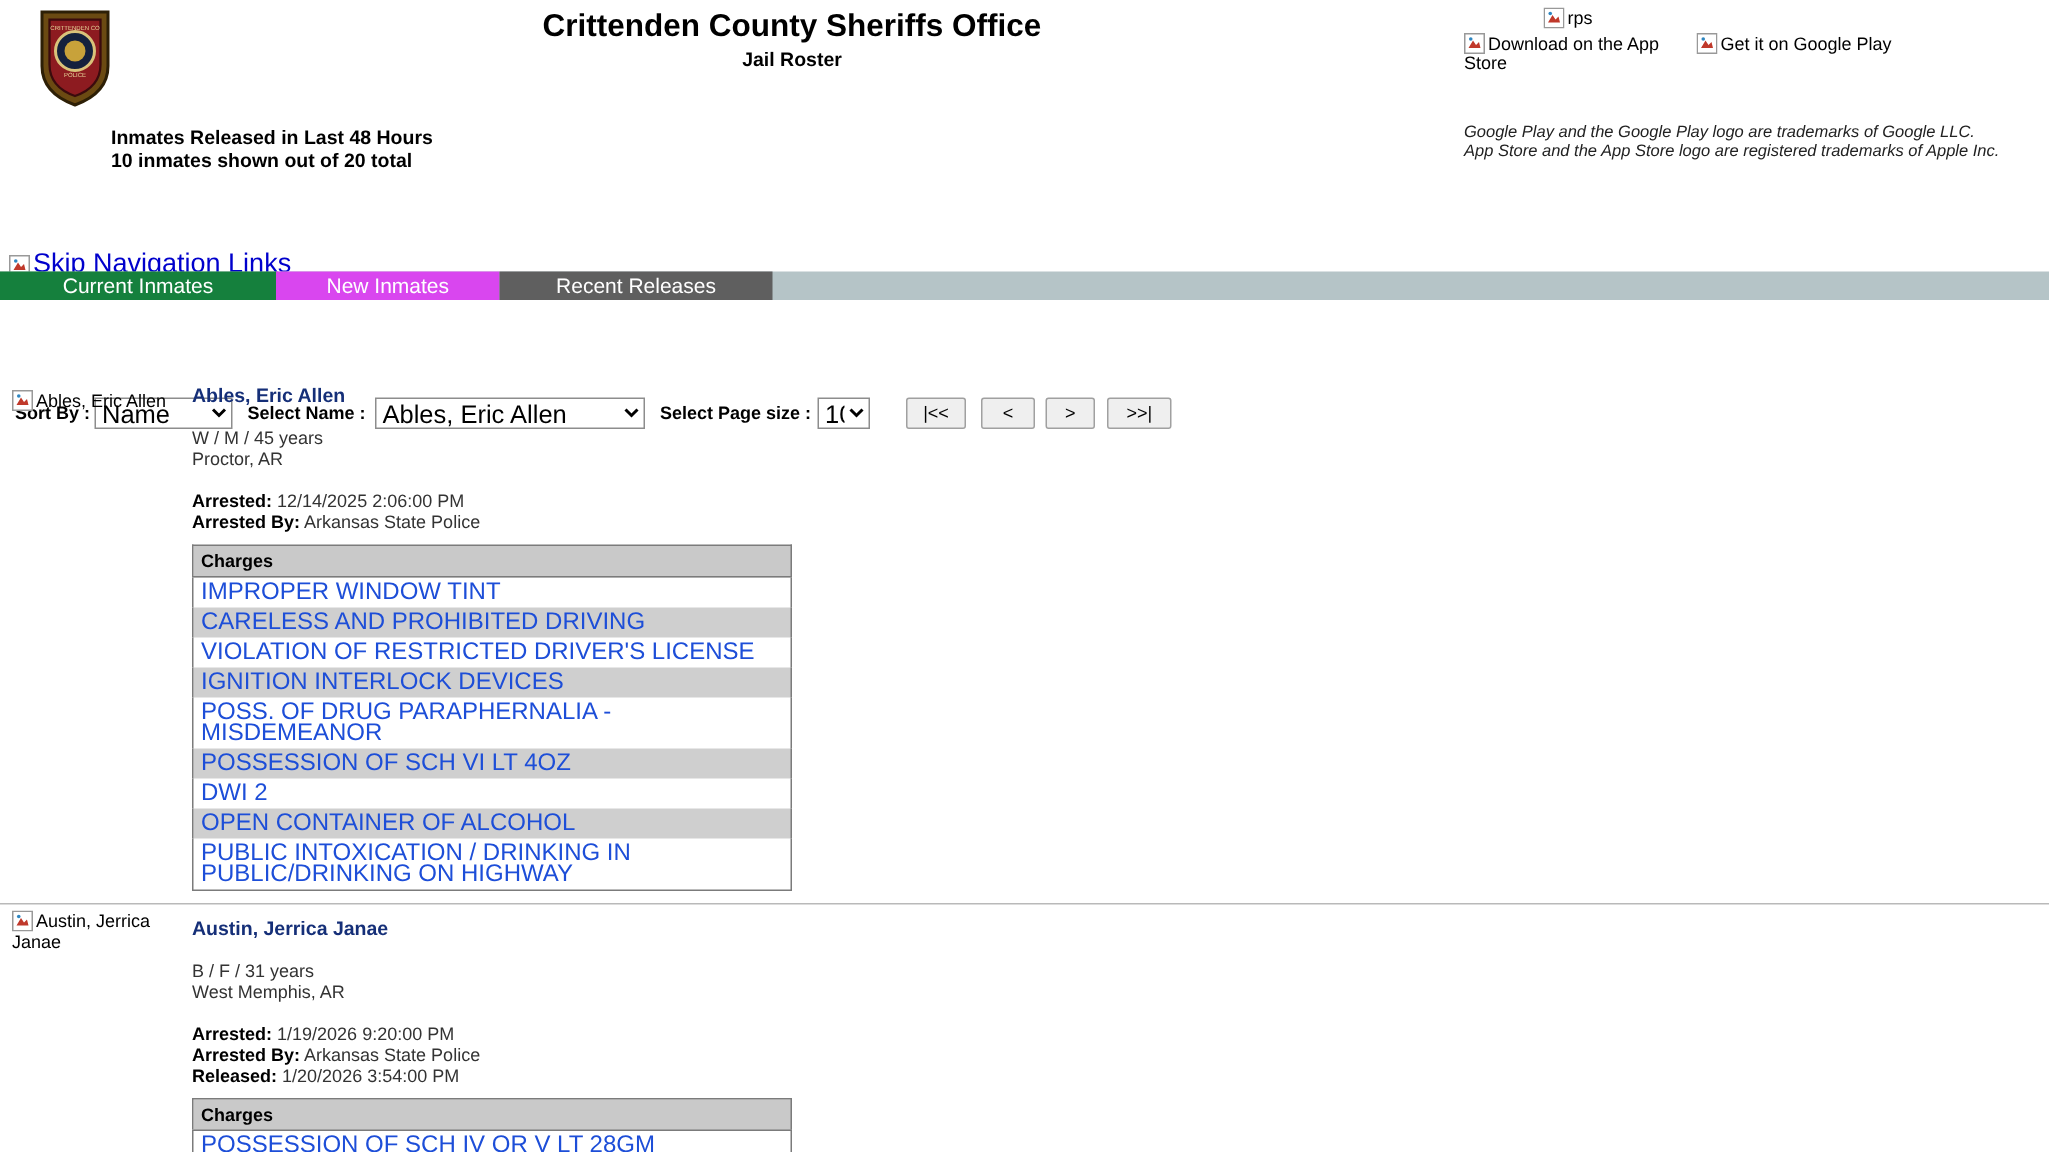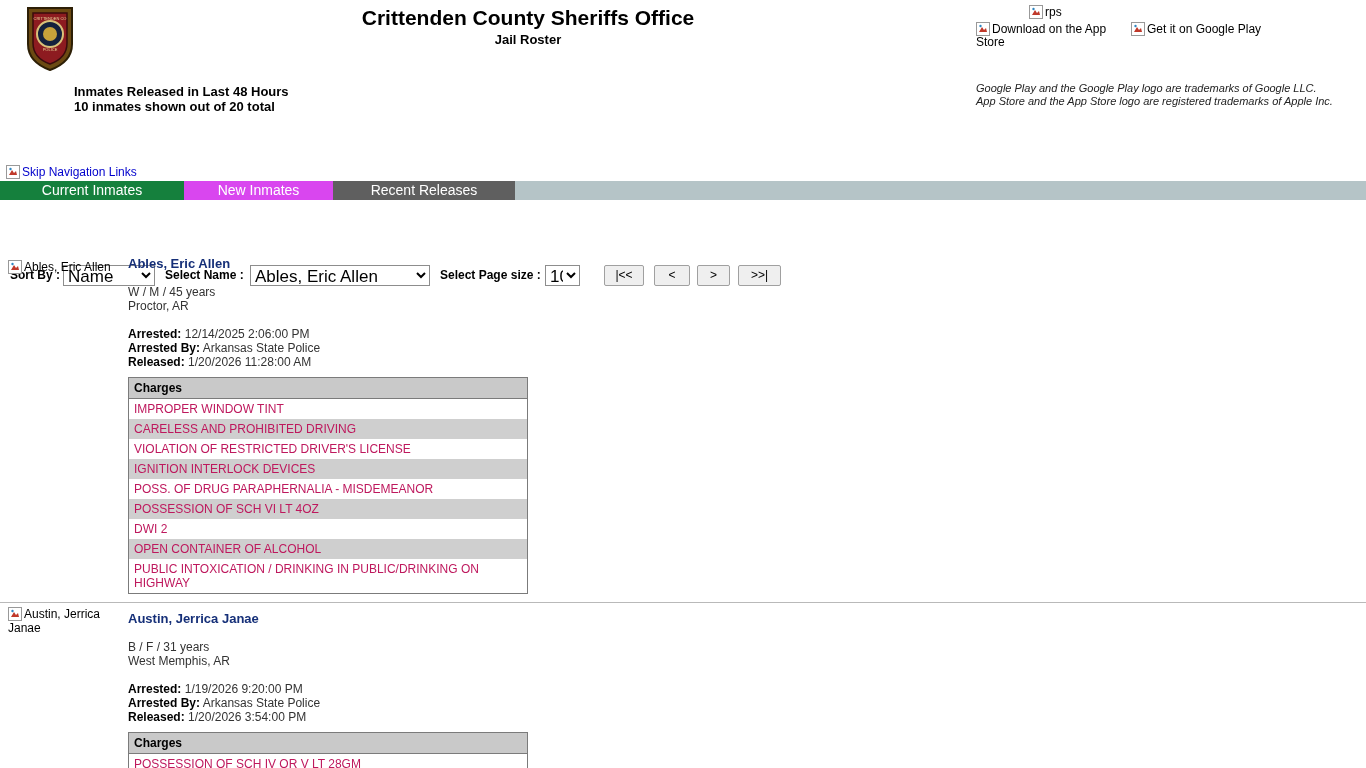--- a/index.html
+++ b/index.html
@@ -107,21 +107,21 @@
     font-style: italic;
     color: #222;
     line-height: 13px;
   }
 
   
   .skipnav {
     position: absolute;
     left: 6px;
     top: 165px;
-    font-size: 12px;
+    font-size: 18px;
     color: #0000cc;
     white-space: nowrap;
   }
   .skipnav .broken-icon { vertical-align: -3px; }
 
   
   .tabbar {
     position: absolute;
     left: 0;
     top: 181px;
@@ -251,23 +251,23 @@
   }
   table.charges th {
     background: #c9c9c9;
     text-align: left;
     font-size: 12px;
     font-weight: bold;
     padding: 3px 5px;
     border-bottom: 1px solid #7b7b7b;
   }
   table.charges td {
-    font-size: 12px;
+    font-size: 16px;
     padding: 3px 5px;
-    color: #be185d;
+    color: #1d4ed8;
     line-height: 14px;
   }
   table.charges tr.alt td { background: #cfcfcf; }
 </style>
 </head>
 <body>
 
 <div id="page">
 
   <div class="header">
@@ -388,24 +388,20 @@
           <div>Proctor, AR</div>
         </div>
         <div class="dates">
           <div>
             <b>Arrested:</b>
             <span>12/14/2025 2:06:00 PM</span>
           </div>
           <div>
             <b>Arrested By:</b>
             <span>Arkansas State Police</span>
-          </div>
-          <div>
-            <b>Released:</b>
-            <span>1/20/2026 11:28:00 AM</span>
           </div>
         </div>
         <table class="charges">
           <thead>
             <tr>
               <th>Charges</th>
             </tr>
           </thead>
           <tbody>
             <tr>

